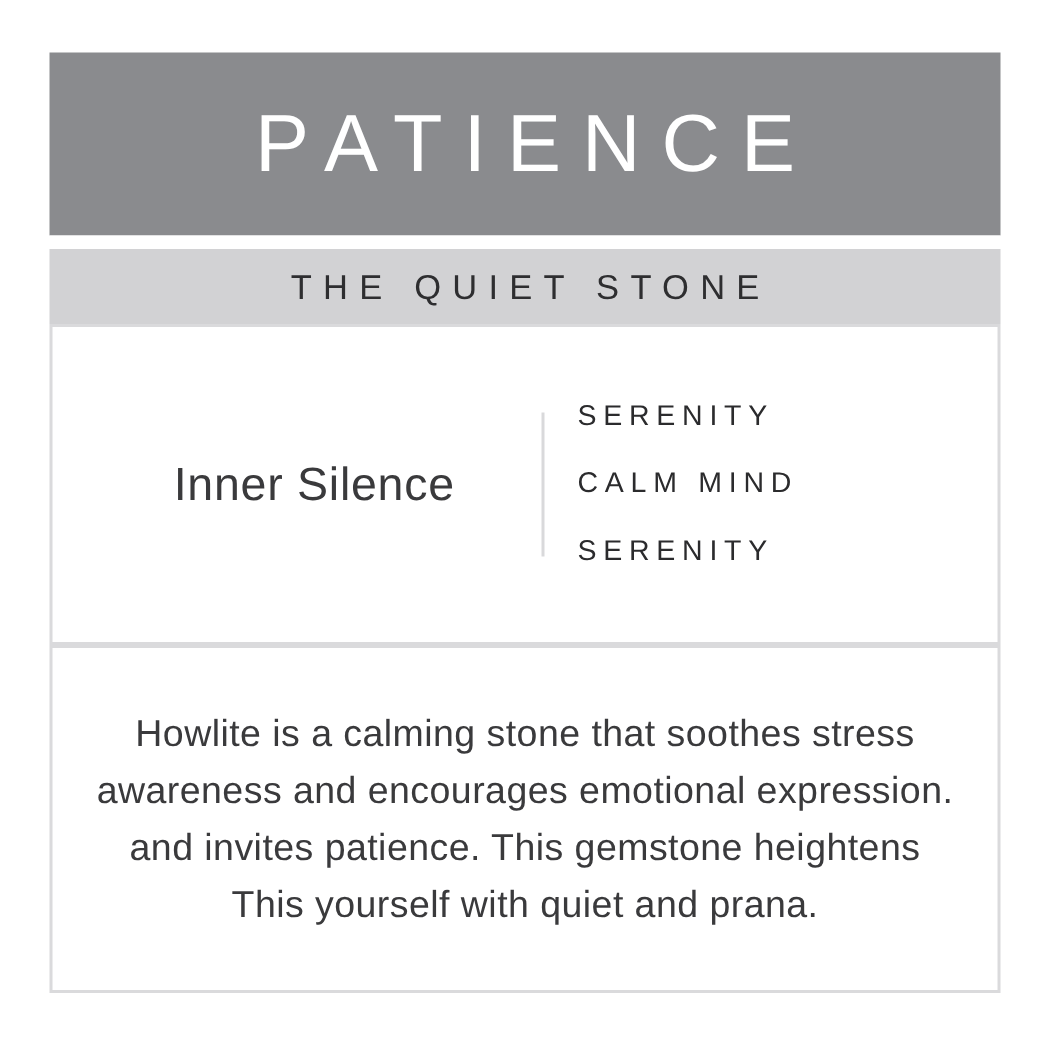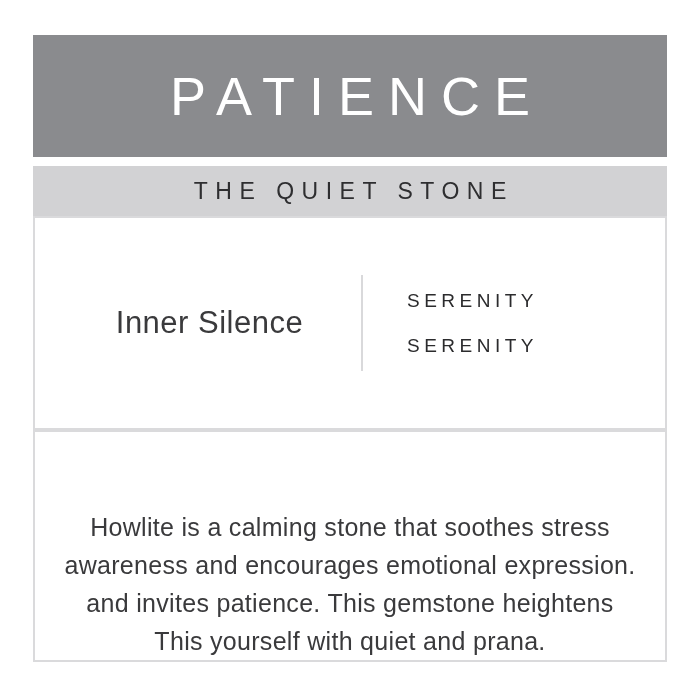--- a/index.html
+++ b/index.html
@@ -66,39 +66,39 @@
     white-space: nowrap;
     padding-left: 23px;
   }
   .vertical-divider {
     width: 2px;
     height: 96px;
     background: #D9D9DB;
     flex: 0 0 auto;
   }
   .traits-list {
-    padding-left: 44px;
+    padding-left: 22px;
     display: flex;
     flex-direction: column;
     gap: 23px;
   }
   .trait-item {
     font-size: 19px;
     letter-spacing: 4.5px;
     color: #2B2B2D;
     white-space: nowrap;
   }
   .description-section {
     height: 232px;
     background: #ffffff;
     border: 2px solid #DADADC;
     display: flex;
     flex-direction: column;
     align-items: center;
-    justify-content: flex-end;
+    justify-content: center;
   }
   .description-line {
     font-size: 25px;
     line-height: 38px;
     color: #3A3A3C;
     letter-spacing: 0.3px;
     text-align: center;
     white-space: nowrap;
   }
 </style>
@@ -117,20 +117,21 @@
     <div class="subtitle-text">THE QUIET STONE</div>
   </div>
 
   <div class="traits-section">
     <div class="keyword-panel">
       <div class="keyword-text">Inner Silence</div>
     </div>
     <div class="vertical-divider"></div>
     <div class="traits-list">
       <div class="trait-item">SERENITY</div>
+      <div class="trait-item">CALM MIND</div>
       <div class="trait-item">SERENITY</div>
     </div>
   </div>
 
   <div class="description-section">
     <div class="description-paragraph">
       <div class="description-line">Howlite is a calming stone that soothes stress</div>
       <div class="description-line">awareness and encourages emotional expression.</div>
       <div class="description-line">and invites patience. This gemstone heightens</div>
       <div class="description-line">This yourself with quiet and prana.</div>

